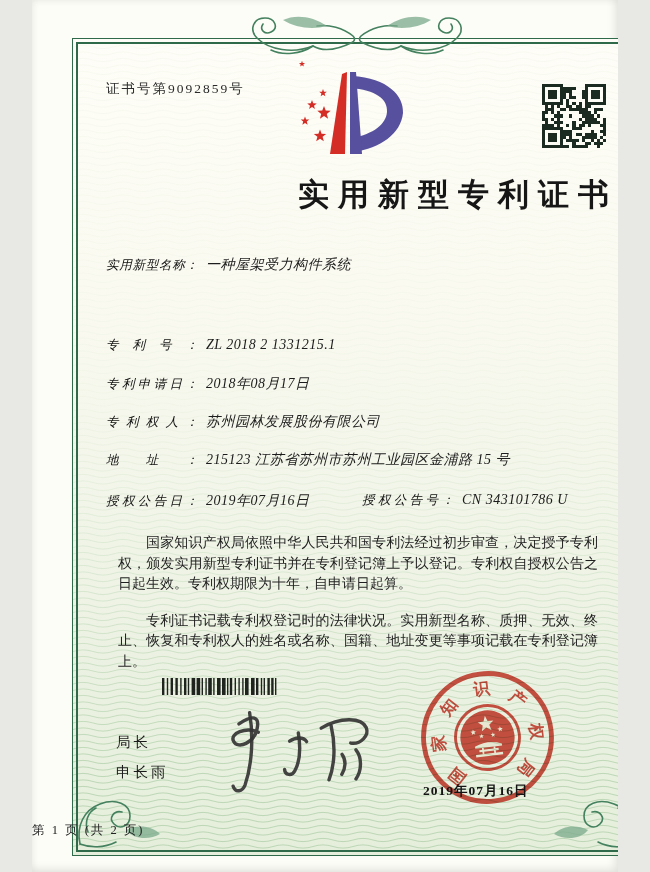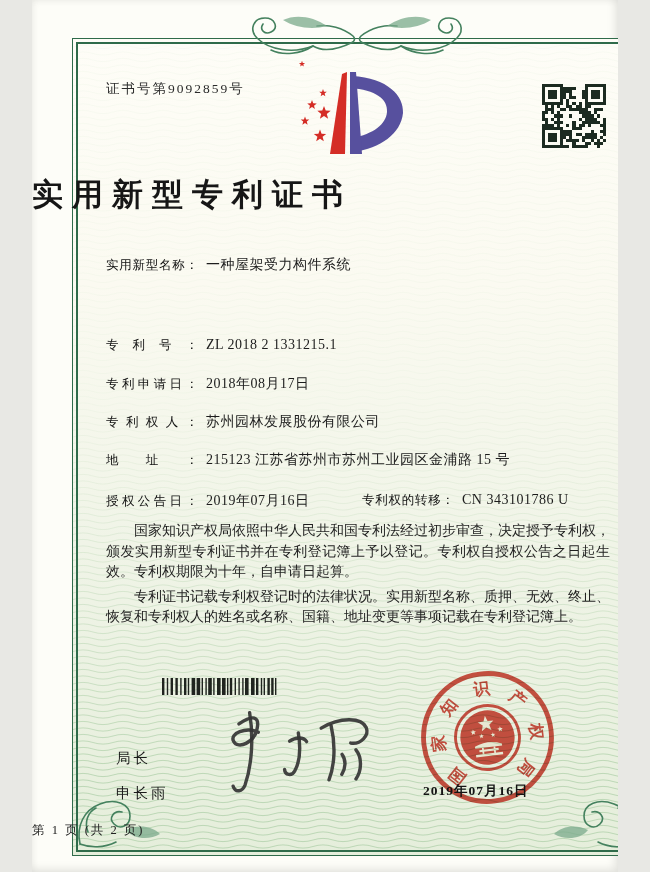--- a/index.html
+++ b/index.html
@@ -25,46 +25,46 @@
   .corner{position:absolute;}
   .corner-left{left:42px;top:792px;}
   .corner-right{left:516px;top:792px;}
   .flourish{stroke:#44815e;fill:none;stroke-width:1.6;stroke-linecap:round;}
   .flourish-leaf{fill:#7aa98b;stroke:none;opacity:.75;}
   
   .cert-no{position:absolute;left:74px;top:80px;font-size:13.5px;letter-spacing:2px;color:#2b2b2b;}
   .logo{position:absolute;left:258px;top:58px;}
   .qr{position:absolute;left:510px;top:84px;width:64px;height:64px;}
   .title{
-    position:absolute;left:0;top:174px;width:100%;text-align:left;
+    position:absolute;left:0;top:174px;width:100%;text-align:right;
     font-size:31px;font-weight:700;letter-spacing:9px;color:#161616;
   }
   
-  .f-row{position:absolute;left:74px;width:510px;font-size:14px;white-space:nowrap;}
+  .f-row{position:absolute;left:74px;width:510px;font-size:14px;white-space:nowrap;font-style:italic;}
   .f-label{
     display:inline-block;width:92px;font-size:12.5px;color:#111;
     text-align:justify;text-align-last:justify;vertical-align:baseline;
   }
   .f-value{padding-left:8px;font-size:14px;color:#1c1c1c;letter-spacing:0.5px;}
   .grant-no{position:absolute;left:256px;top:0;white-space:nowrap;}
   
   .body-text{
     position:absolute;left:70px;top:517px;width:512px;
     font-size:14px;line-height:20.5px;text-align:justify;color:#1f1f1f;
   }
-  .body-text p{margin:4px;text-indent:2em;}
+  .body-text p{margin:16px;text-indent:2em;}
   
   .barcode{position:absolute;left:130px;top:678px;}
   .seal{position:absolute;left:378px;top:660px;mix-blend-mode:multiply;opacity:.92;}
   .seal-date{
     position:absolute;left:391px;top:782px;font-size:13.5px;font-weight:700;
     letter-spacing:1px;color:#141414;z-index:3;
   }
   .director{position:absolute;left:84px;top:733px;font-size:14.5px;letter-spacing:3px;color:#1b1b1b;}
-  .director div{margin-bottom:11px;margin-top:16px;}
+  .director div{margin-bottom:11px;}
   .signature{position:absolute;left:178px;top:706px;transform:rotate(-2deg);}
   .sig-stroke{stroke:#343434;stroke-width:3.4;fill:none;stroke-linecap:round;stroke-linejoin:round;opacity:.92;}
   .footer{
     position:absolute;left:0;top:822px;width:100%;
     font-size:12.5px;letter-spacing:2px;color:#222;
   }
 </style>
 </head>
 <body>
 
@@ -510,21 +510,21 @@
   </div>
   <div class="f-row" style="top:413px">
     <span class="f-label">专利权人：</span><span class="f-value">苏州园林发展股份有限公司</span>
   </div>
   <div class="f-row" style="top:451px">
     <span class="f-label">地址：</span><span class="f-value">215123 江苏省苏州市苏州工业园区金浦路 15 号</span>
   </div>
   <div class="f-row" style="top:492px">
     <span class="f-label">授权公告日：</span><span class="f-value">2019年07月16日</span>
     <span class="grant-no">
-      <span class="f-label">专利权的转移：</span><span class="f-value">CN 343101786 U</span>
+      <span class="f-label">授权公告号：</span><span class="f-value">CN 343101786 U</span>
     </span>
   </div>
 
   <div class="body-text">
     <p>国家知识产权局依照中华人民共和国专利法经过初步审查，决定授予专利权，颁发实用新型专利证书并在专利登记簿上予以登记。专利权自授权公告之日起生效。专利权期限为十年，自申请日起算。</p>
     <p>专利证书记载专利权登记时的法律状况。实用新型名称、质押、无效、终止、恢复和专利权人的姓名或名称、国籍、地址变更等事项记载在专利登记簿上。</p>
   </div>
 
   <svg class="barcode" width="116" height="17" viewBox="0 0 116 17">
       <rect x="0.0" y="0" width="2.4" height="17" fill="#20241f"></rect>

